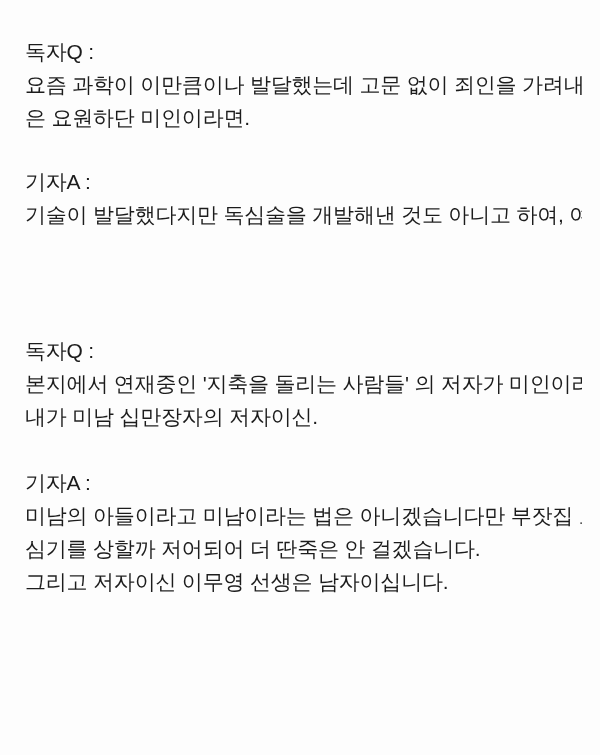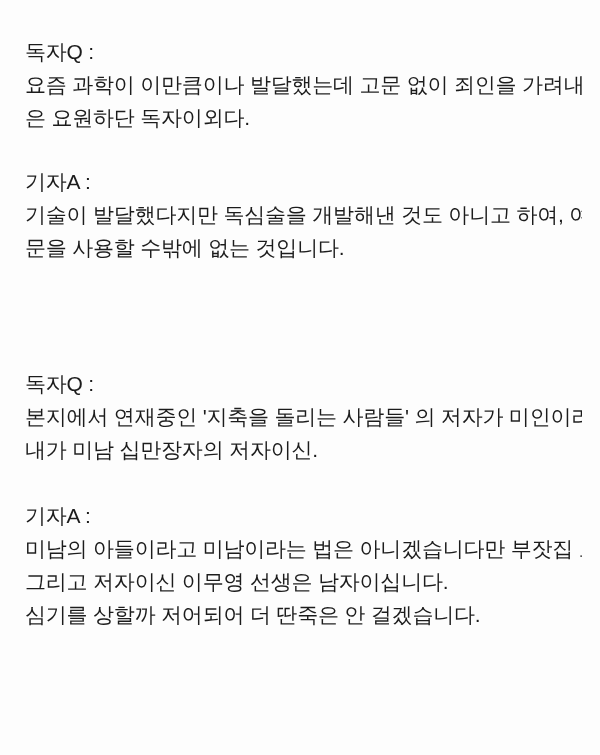--- a/index.html
+++ b/index.html
@@ -36,35 +36,34 @@
   .b4 { margin-top: 33px; }
 </style>
 </head>
 <body>
 
 <div class="page">
 
   <section class="qa-block b1">
     <div class="line">독자Q :</div>
     <div class="line">요즘 과학이 이만큼이나 발달했는데 고문 없이 죄인을 가려내는 세상</div>
-    <div class="line">은 요원하단 독자이외다.</div>
+    <div class="line">은 요원하단 미인이라면.</div>
   </section>
 
   <section class="qa-block b2">
     <div class="line">기자A :</div>
     <div class="line">기술이 발달했다지만 독심술을 개발해낸 것도 아니고 하여, 여전히 고</div>
-    <div class="line">문을 사용할 수밖에 없는 것입니다.</div>
   </section>
 
   <section class="qa-block b3">
     <div class="line">독자Q :</div>
     <div class="line">본지에서 연재중인 '지축을 돌리는 사람들' 의 저자가 미인이라면 내게</div>
     <div class="line">내가 미남 십만장자의 저자이신.</div>
   </section>
 
   <section class="qa-block b4">
     <div class="line">기자A :</div>
     <div class="line">미남의 아들이라고 미남이라는 법은 아니겠습니다만 부잣집 도련님</div>
+    <div class="line">심기를 상할까 저어되어 더 딴죽은 안 걸겠습니다.</div>
     <div class="line">그리고 저자이신 이무영 선생은 남자이십니다.</div>
-    <div class="line">심기를 상할까 저어되어 더 딴죽은 안 걸겠습니다.</div>
   </section>
 
 </div>
 
 </body></html>

